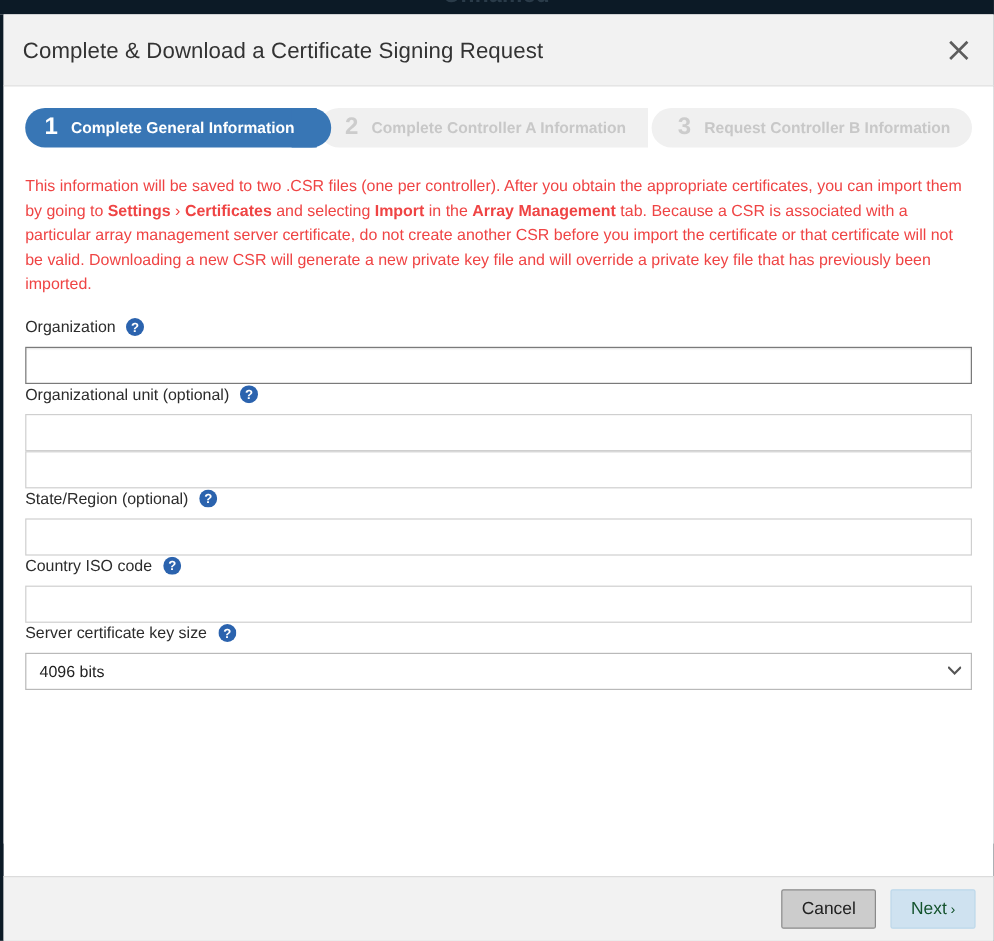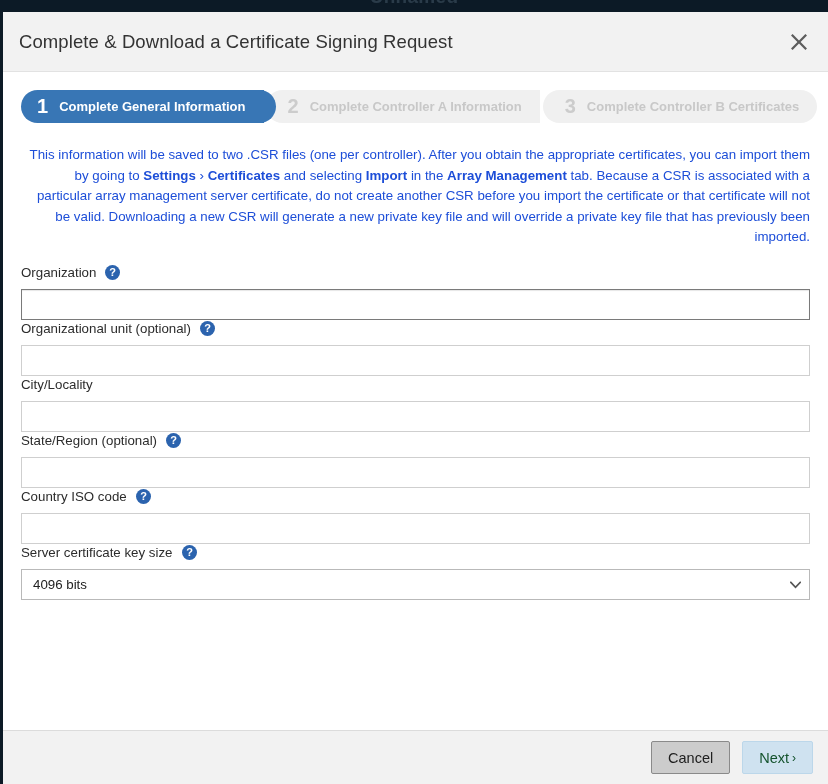--- a/index.html
+++ b/index.html
@@ -125,22 +125,21 @@
     margin-right: 11px;
   }
   .step-1 .step-num { color: #ffffff; }
   .step-2 .step-num, .step-3 .step-num { color: #cccccc; }
 
   
   .intro {
     margin: 22px 18px 0 18px;
     font-size: 13.3px;
     line-height: 20.5px;
-    color: #1d4ed8;
-    text-align: right;
+    color: #ef4444;
   }
   .intro b { font-weight: bold; }
   .note {
     margin: 14px 18px 0 18px;
     font-size: 13.3px;
     line-height: 20px;
     color: #2c2c2c;
   }
   .note b { font-weight: bold; }
 
@@ -269,21 +268,21 @@
       <div class="step step-1">
         <span class="step-num">1</span>
         <span>Complete General Information</span>
       </div>
       <div class="step step-2">
         <span class="step-num">2</span>
         <span>Complete Controller A Information</span>
       </div>
       <div class="step step-3">
         <span class="step-num">3</span>
-        <span>Complete Controller B Certificates</span>
+        <span>Request Controller B Information</span>
       </div>
     </div>
 
     <p class="intro"><span>This information will be saved to two .CSR files (one per controller). After you obtain the appropriate certificates, you can import them by going to </span><b>Settings</b><span> › </span><b>Certificates</b><span> and selecting </span><b>Import</b><span> in the </span><b>Array Management</b><span> tab. Because a CSR is associated with a particular array management server certificate, do not create another CSR before you import the certificate or that certificate will not be valid. Downloading a new CSR will generate a new private key file and will override a private key file that has previously been imported.</span></p>
 
 
     <div class="form">
 
       <div class="field">
         <div class="field-label">
@@ -305,23 +304,20 @@
             <svg width="15" height="15" viewBox="0 0 15 15" aria-hidden="true">
               <circle cx="7.5" cy="7.5" r="7.5" fill="#2b63ae"></circle>
               <text x="7.5" y="11.3" text-anchor="middle" font-family="Liberation Sans, sans-serif" font-size="11" font-weight="bold" fill="#ffffff">?</text>
             </svg>
           </span>
         </div>
         <input class="text-input" type="text" value="" style="">
       </div>
 
       <div class="field">
-        <div class="field-label">
-          <span>City/Locality</span>
-        </div>
         <input class="text-input" type="text" value="" style="">
       </div>
 
       <div class="field">
         <div class="field-label">
           <span>State/Region (optional)</span>
           <span class="help-icon">
             <svg width="15" height="15" viewBox="0 0 15 15" aria-hidden="true">
               <circle cx="7.5" cy="7.5" r="7.5" fill="#2b63ae"></circle>
               <text x="7.5" y="11.3" text-anchor="middle" font-family="Liberation Sans, sans-serif" font-size="11" font-weight="bold" fill="#ffffff">?</text>

